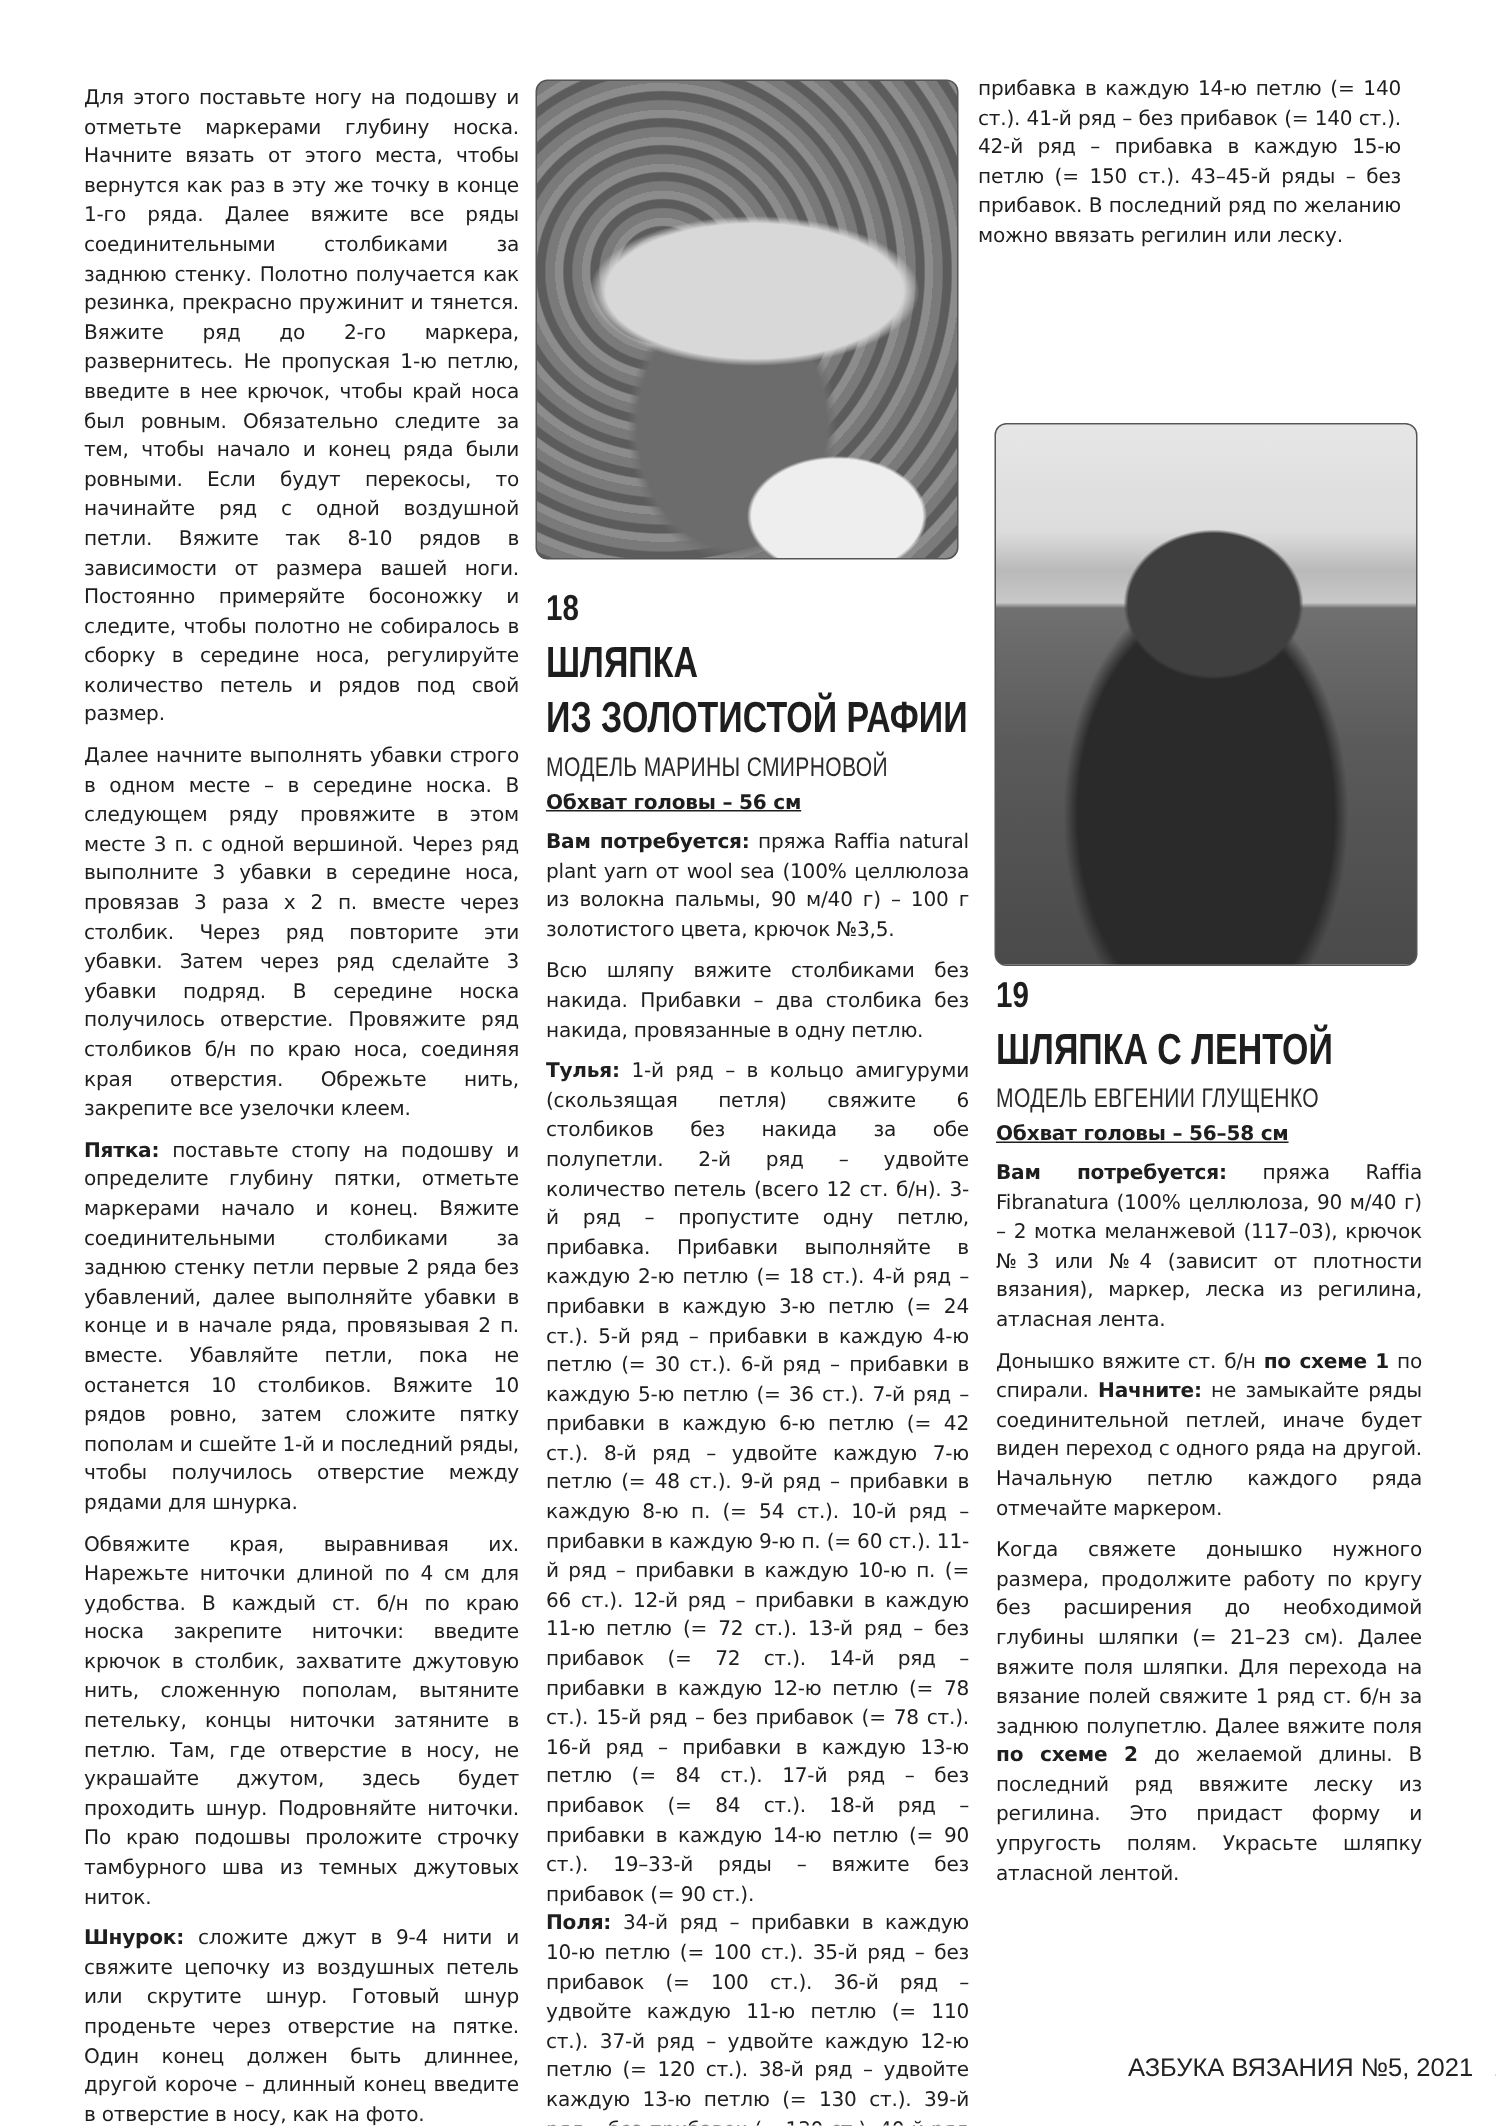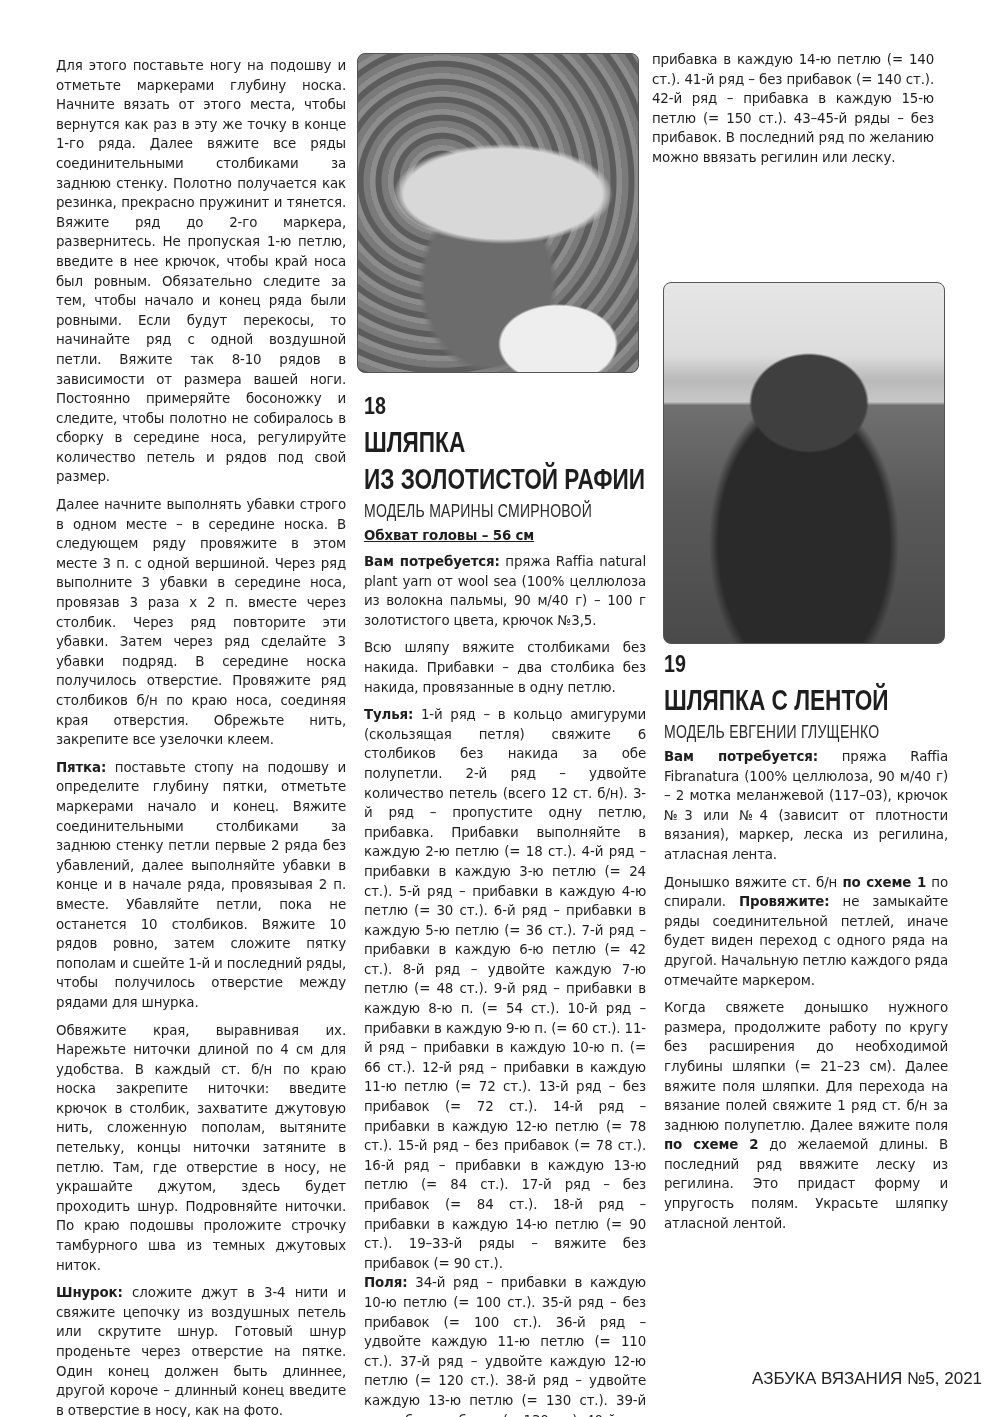--- a/index.html
+++ b/index.html
@@ -33,21 +33,21 @@
   #footer .pg { margin-left: 12px; display: inline-block; transform: scaleX(0.8); font-size: 18px; }
 </style>
 </head>
 <body>
 
 <div id="col1" class="col">
   <p>Для этого поставьте ногу на подошву и отметьте маркерами глубину носка. Начните вязать от этого места, чтобы вернутся как раз в эту же точку в конце 1-го ряда. Далее вяжите все ряды соединительными столбиками за заднюю стенку. Полотно получается как резинка, прекрасно пружинит и тянется. Вяжите ряд до 2-го маркера, развернитесь. Не пропуская 1-ю петлю, введите в нее крючок, чтобы край носа был ровным. Обязательно следите за тем, чтобы начало и конец ряда были ровными. Если будут перекосы, то начинайте ряд с одной воздушной петли. Вяжите так 8-10 рядов в зависимости от размера вашей ноги. Постоянно примеряйте босоножку и следите, чтобы полотно не собиралось в сборку в середине носа, регулируйте количество петель и рядов под свой размер.</p>
   <p>Далее начните выполнять убавки строго в одном месте – в середине носка. В следующем ряду провяжите в этом месте 3 п. с одной вершиной. Через ряд выполните 3 убавки в середине носа, провязав 3 раза х 2 п. вместе через столбик. Через ряд повторите эти убавки. Затем через ряд сделайте 3 убавки подряд. В середине носка получилось отверстие. Провяжите ряд столбиков б/н по краю носа, соединяя края отверстия. Обрежьте нить, закрепите все узелочки клеем.</p>
   <p><b>Пятка:</b><span> поставьте стопу на подошву и определите глубину пятки, отметьте маркерами начало и конец. Вяжите соединительными столбиками за заднюю стенку петли первые 2 ряда без убавлений, далее выполняйте убавки в конце и в начале ряда, провязывая 2 п. вместе. Убавляйте петли, пока не останется 10 столбиков. Вяжите 10 рядов ровно, затем сложите пятку пополам и сшейте 1-й и последний ряды, чтобы получилось отверстие между рядами для шнурка.</span></p>
   <p>Обвяжите края, выравнивая их. Нарежьте ниточки длиной по 4 см для удобства. В каждый ст. б/н по краю носка закрепите ниточки: введите крючок в столбик, захватите джутовую нить, сложенную пополам, вытяните петельку, концы ниточки затяните в петлю. Там, где отверстие в носу, не украшайте джутом, здесь будет проходить шнур. Подровняйте ниточки. По краю подошвы проложите строчку тамбурного шва из темных джутовых ниток.</p>
-  <p><b>Шнурок:</b><span> сложите джут в 3-4 нити и свяжите цепочку из воздушных петель или скрутите шнур. Готовый шнур проденьте через отверстие на пятке. Один конец должен быть длиннее, другой короче – длинный конец введите в отверстие в носу, как на фото.</span></p>
+  <p><b>Шнурок:</b><span> сложите джут в 9-4 нити и свяжите цепочку из воздушных петель или скрутите шнур. Готовый шнур проденьте через отверстие на пятке. Один конец должен быть длиннее, другой короче – длинный конец введите в отверстие в носу, как на фото.</span></p>
 
 </div>
 
 <div id="photo1" class="photo">
   
 </div>
 
 <div id="col2" class="col">
   <div class="num">18</div>
   <div class="title">ШЛЯПКА</div>
@@ -64,20 +64,21 @@
 </div>
 
 <div id="photo2" class="photo">
   
 </div>
 
 <div id="col3b" class="col">
   <div class="num">19</div>
   <div class="title">ШЛЯПКА С ЛЕНТОЙ</div>
   <div class="author">МОДЕЛЬ ЕВГЕНИИ ГЛУЩЕНКО</div>
+  <div class="size">Обхват головы – 56–58 см</div>
   <p><b>Вам потребуется:</b><span> пряжа Raffia Fibranatura (100% целлюлоза, 90 м/40 г) – 2 мотка меланжевой (117–03), крючок №3 или №4 (зависит от плотности вязания), маркер, леска из регилина, атласная лента.</span></p>
-  <p><span>Донышко вяжите ст. б/н </span><b>по схеме 1</b><span> по спирали. </span><b>Провяжите:</b><span> не замыкайте ряды соединительной петлей, иначе будет виден переход с одного ряда на другой. Начальную петлю каждого ряда отмечайте маркером.</span></p>
+  <p><span>Донышко вяжите ст. б/н </span><b>по схеме 1</b><span> по спирали. </span><b>Начните:</b><span> не замыкайте ряды соединительной петлей, иначе будет виден переход с одного ряда на другой. Начальную петлю каждого ряда отмечайте маркером.</span></p>
   <p><span>Когда свяжете донышко нужного размера, продолжите работу по кругу без расширения до необходимой глубины шляпки (= 21–23 см). Далее вяжите поля шляпки. Для перехода на вязание полей свяжите 1 ряд ст. б/н за заднюю полупетлю. Далее вяжите поля </span><b>по схеме 2</b><span> до желаемой длины. В последний ряд ввяжите леску из регилина. Это придаст форму и упругость полям. Украсьте шляпку атласной лентой.</span></p>
 </div>
 
 <div id="footer">
   <span>АЗБУКА ВЯЗАНИЯ №5, 2021</span><span class="pg">13</span>
 </div>
 
 </body></html>

